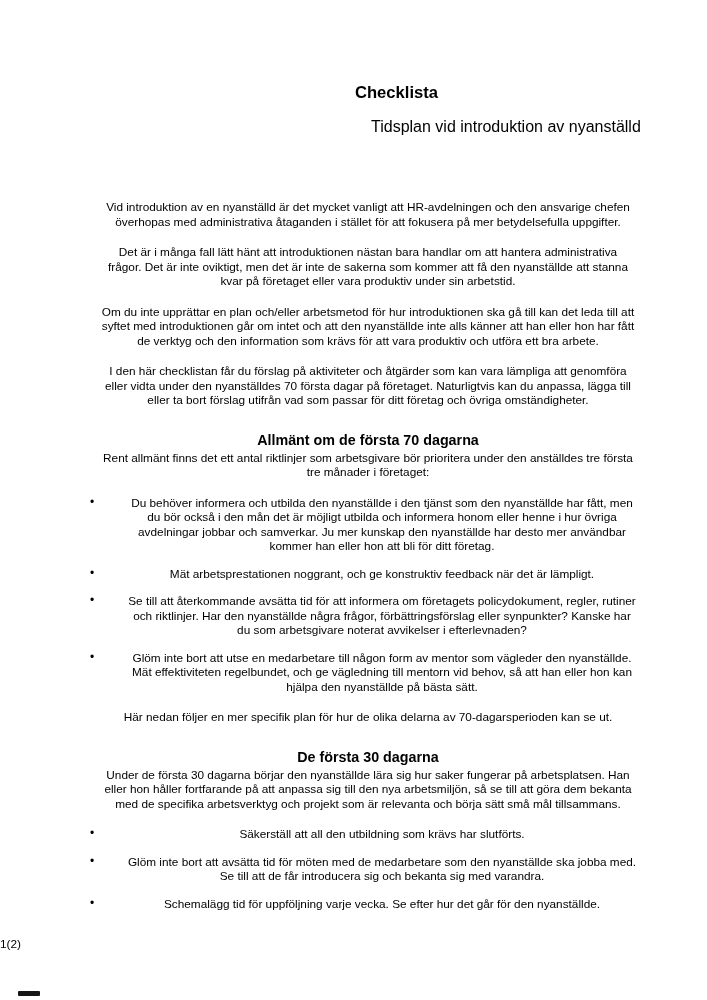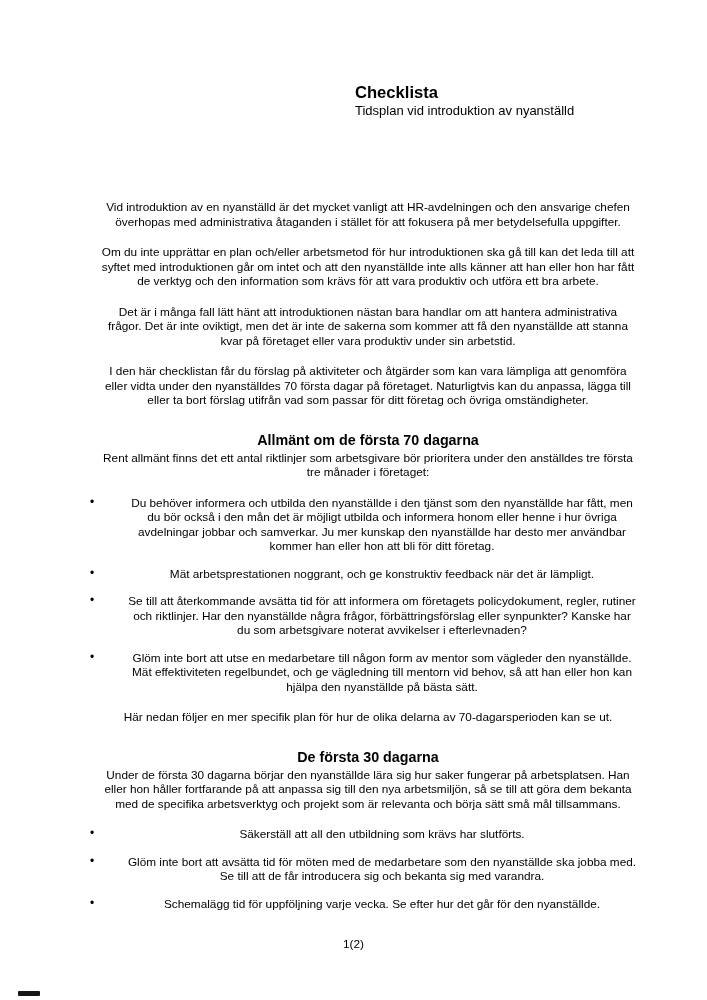--- a/index.html
+++ b/index.html
@@ -18,22 +18,22 @@
     top: 83px;
   }
   .title-block h1 {
     margin: 0;
     font-size: 16.6px;
     line-height: 20px;
     font-weight: bold;
     color: #000;
   }
   .title-block .subtitle {
-    margin: 0;
-    font-size: 13px;
+    margin: 16px;
+    font-size: 16px;
     line-height: 16px;
     font-weight: normal;
     color: #000;
   }
   .content {
     position: absolute;
     left: 82px;
     top: 200px;
     width: 572px;
     font-size: 11.8px;
@@ -70,21 +70,21 @@
   }
   .content .li-text {
     white-space: pre-line;
     display: block;
   }
   .page-footer {
     position: absolute;
     left: 0;
     top: 937px;
     width: 707px;
-    text-align: center;
+    text-align: left;
     font-size: 11.8px;
     color: #000;
   }
   .scan-mark {
     position: absolute;
     left: 18px;
     top: 991px;
     width: 22px;
     height: 5px;
     background: #161616;
@@ -98,26 +98,26 @@
 
   <header class="title-block">
     <h1>Checklista</h1>
     <div class="subtitle">Tidsplan vid introduktion av nyanställd</div>
   </header>
 
   <main class="content">
 
     <p>Vid introduktion av en nyanställd är det mycket vanligt att HR-avdelningen och den ansvarige chefen
 överhopas med administrativa åtaganden i stället för att fokusera på mer betydelsefulla uppgifter.</p>
+    <p>Det är i många fall lätt hänt att introduktionen nästan bara handlar om att hantera administrativa
+frågor. Det är inte oviktigt, men det är inte de sakerna som kommer att få den nyanställde att stanna
+kvar på företaget eller vara produktiv under sin arbetstid.</p>
     <p>Om du inte upprättar en plan och/eller arbetsmetod för hur introduktionen ska gå till kan det leda till att
 syftet med introduktionen går om intet och att den nyanställde inte alls känner att han eller hon har fått
 de verktyg och den information som krävs för att vara produktiv och utföra ett bra arbete.</p>
-    <p>Det är i många fall lätt hänt att introduktionen nästan bara handlar om att hantera administrativa
-frågor. Det är inte oviktigt, men det är inte de sakerna som kommer att få den nyanställde att stanna
-kvar på företaget eller vara produktiv under sin arbetstid.</p>
     <p>I den här checklistan får du förslag på aktiviteter och åtgärder som kan vara lämpliga att genomföra
 eller vidta under den nyanställdes 70 första dagar på företaget. Naturligtvis kan du anpassa, lägga till
 eller ta bort förslag utifrån vad som passar för ditt företag och övriga omständigheter.</p>
 
     <h2>Allmänt om de första 70 dagarna</h2>
     <p>Rent allmänt finns det ett antal riktlinjer som arbetsgivare bör prioritera under den anställdes tre första
 tre månader i företaget:</p>
 
     <ul>
       <li>

